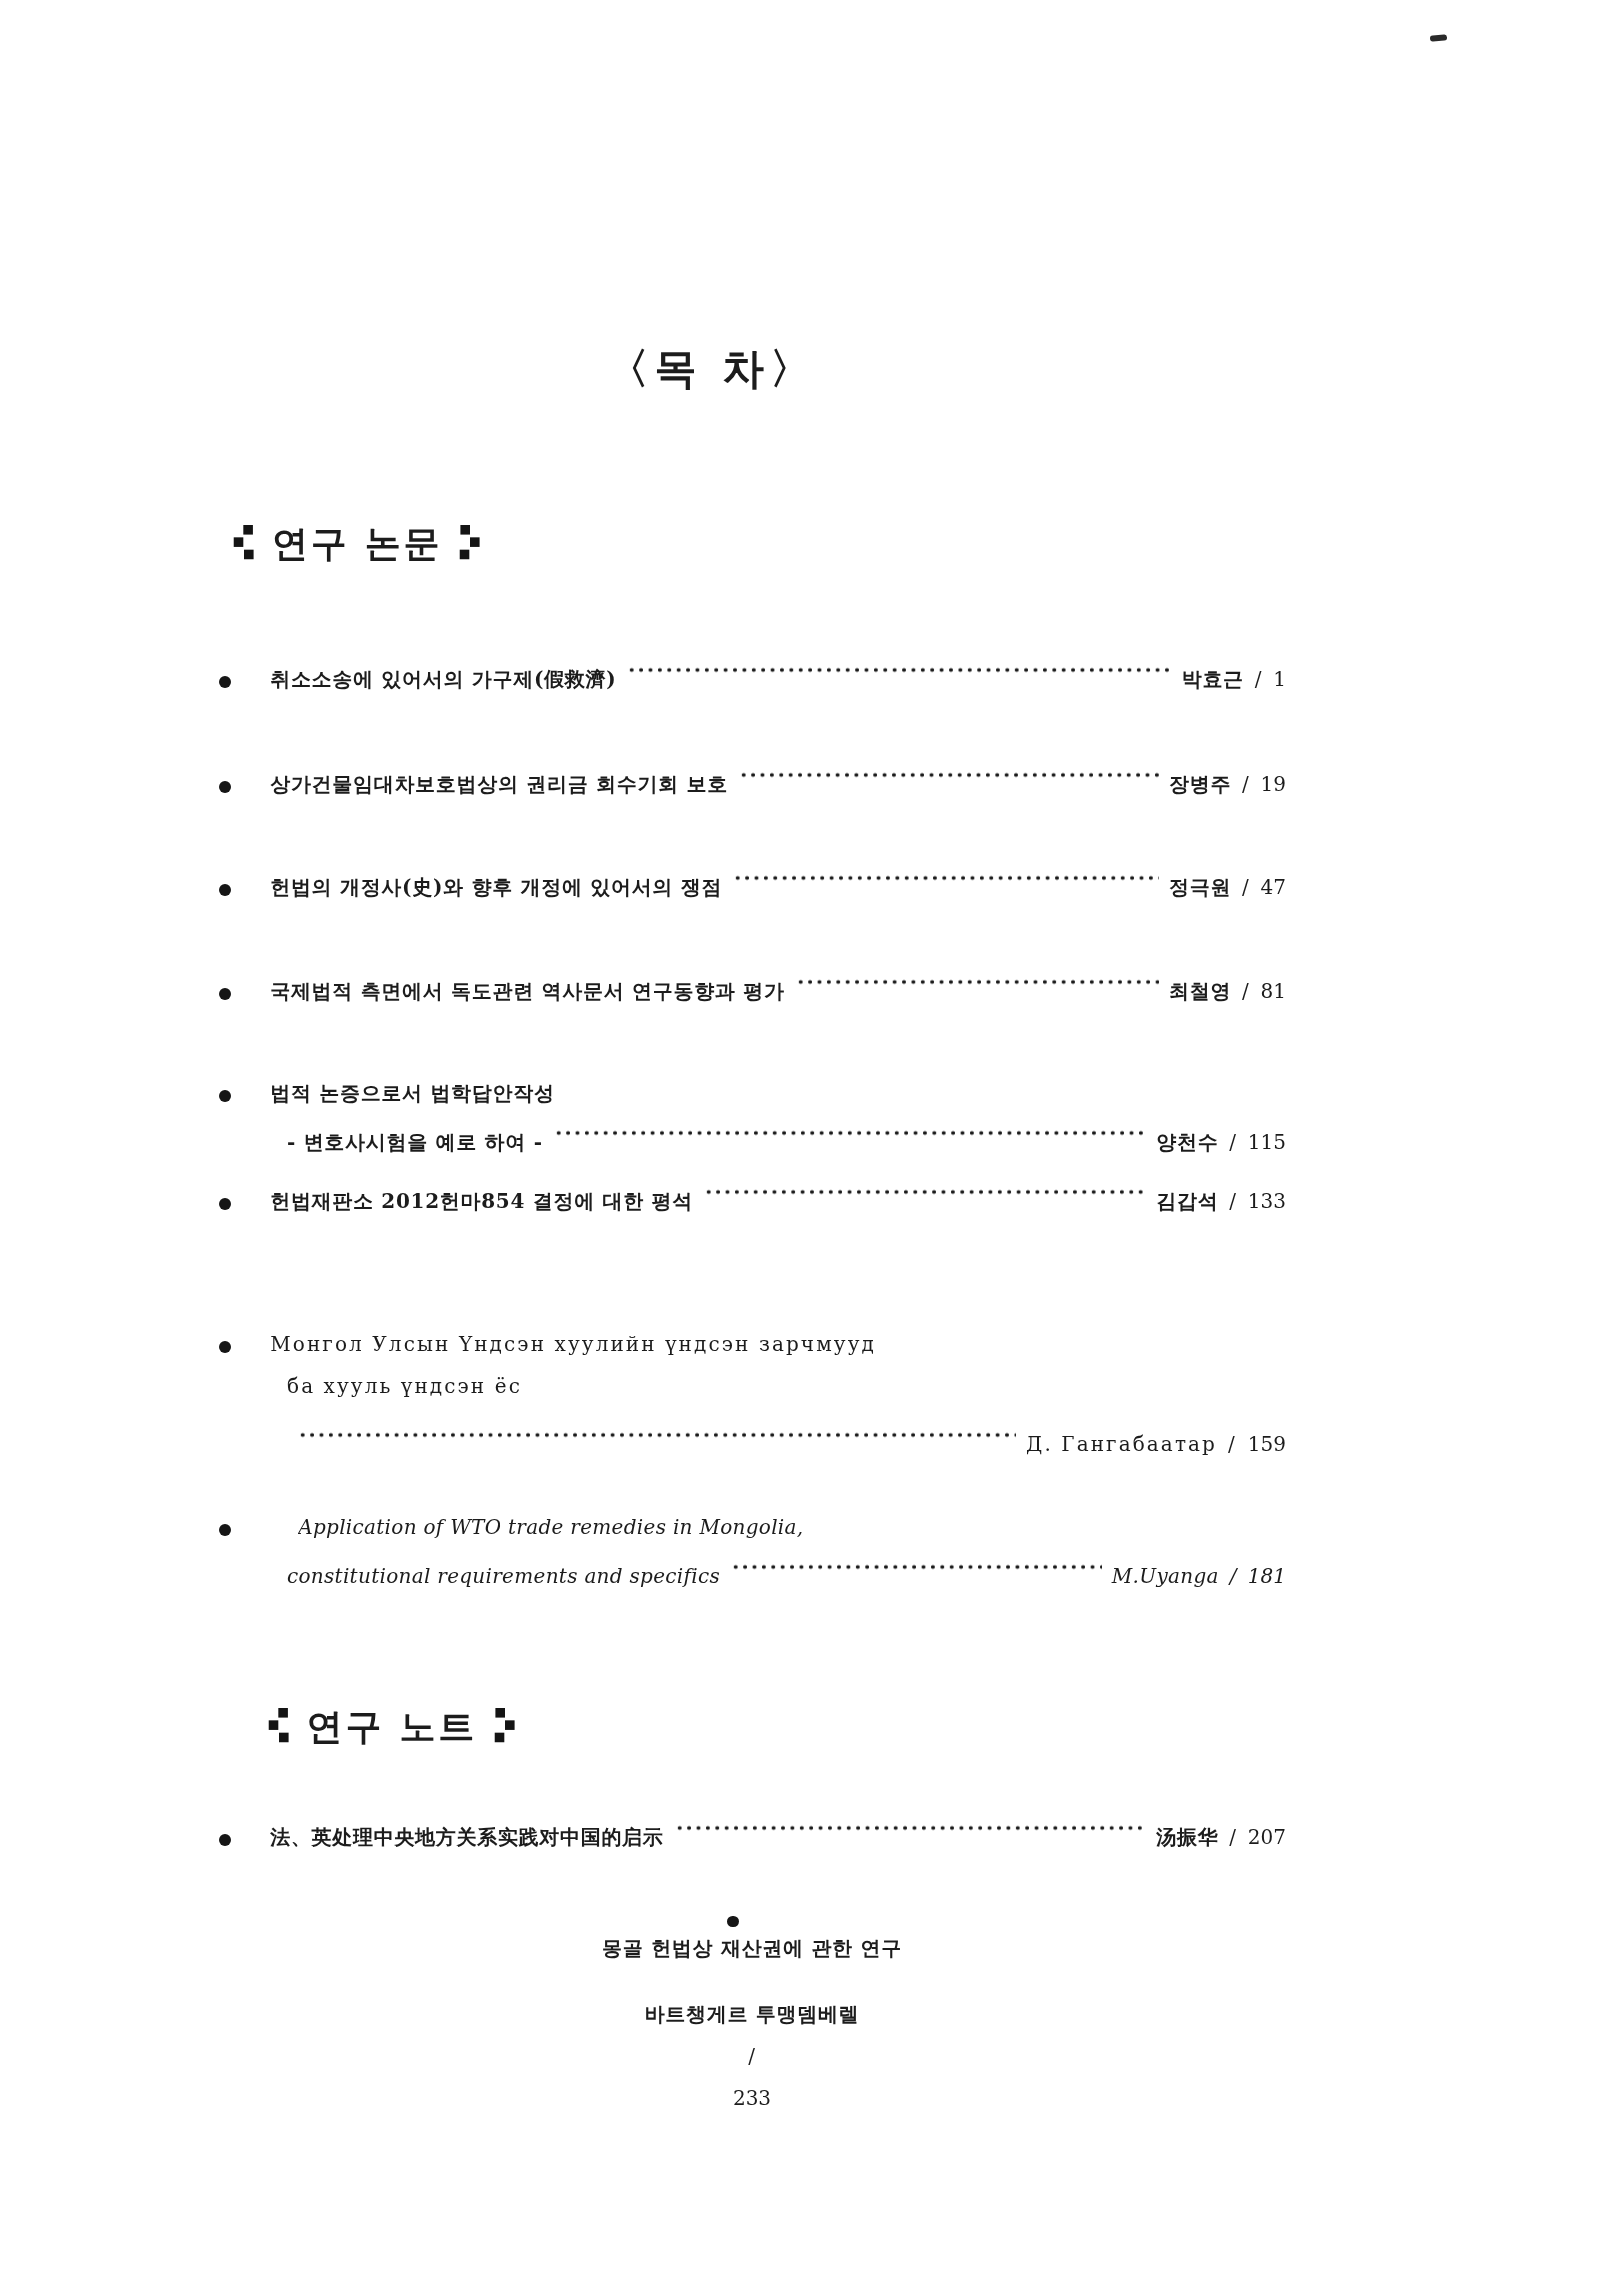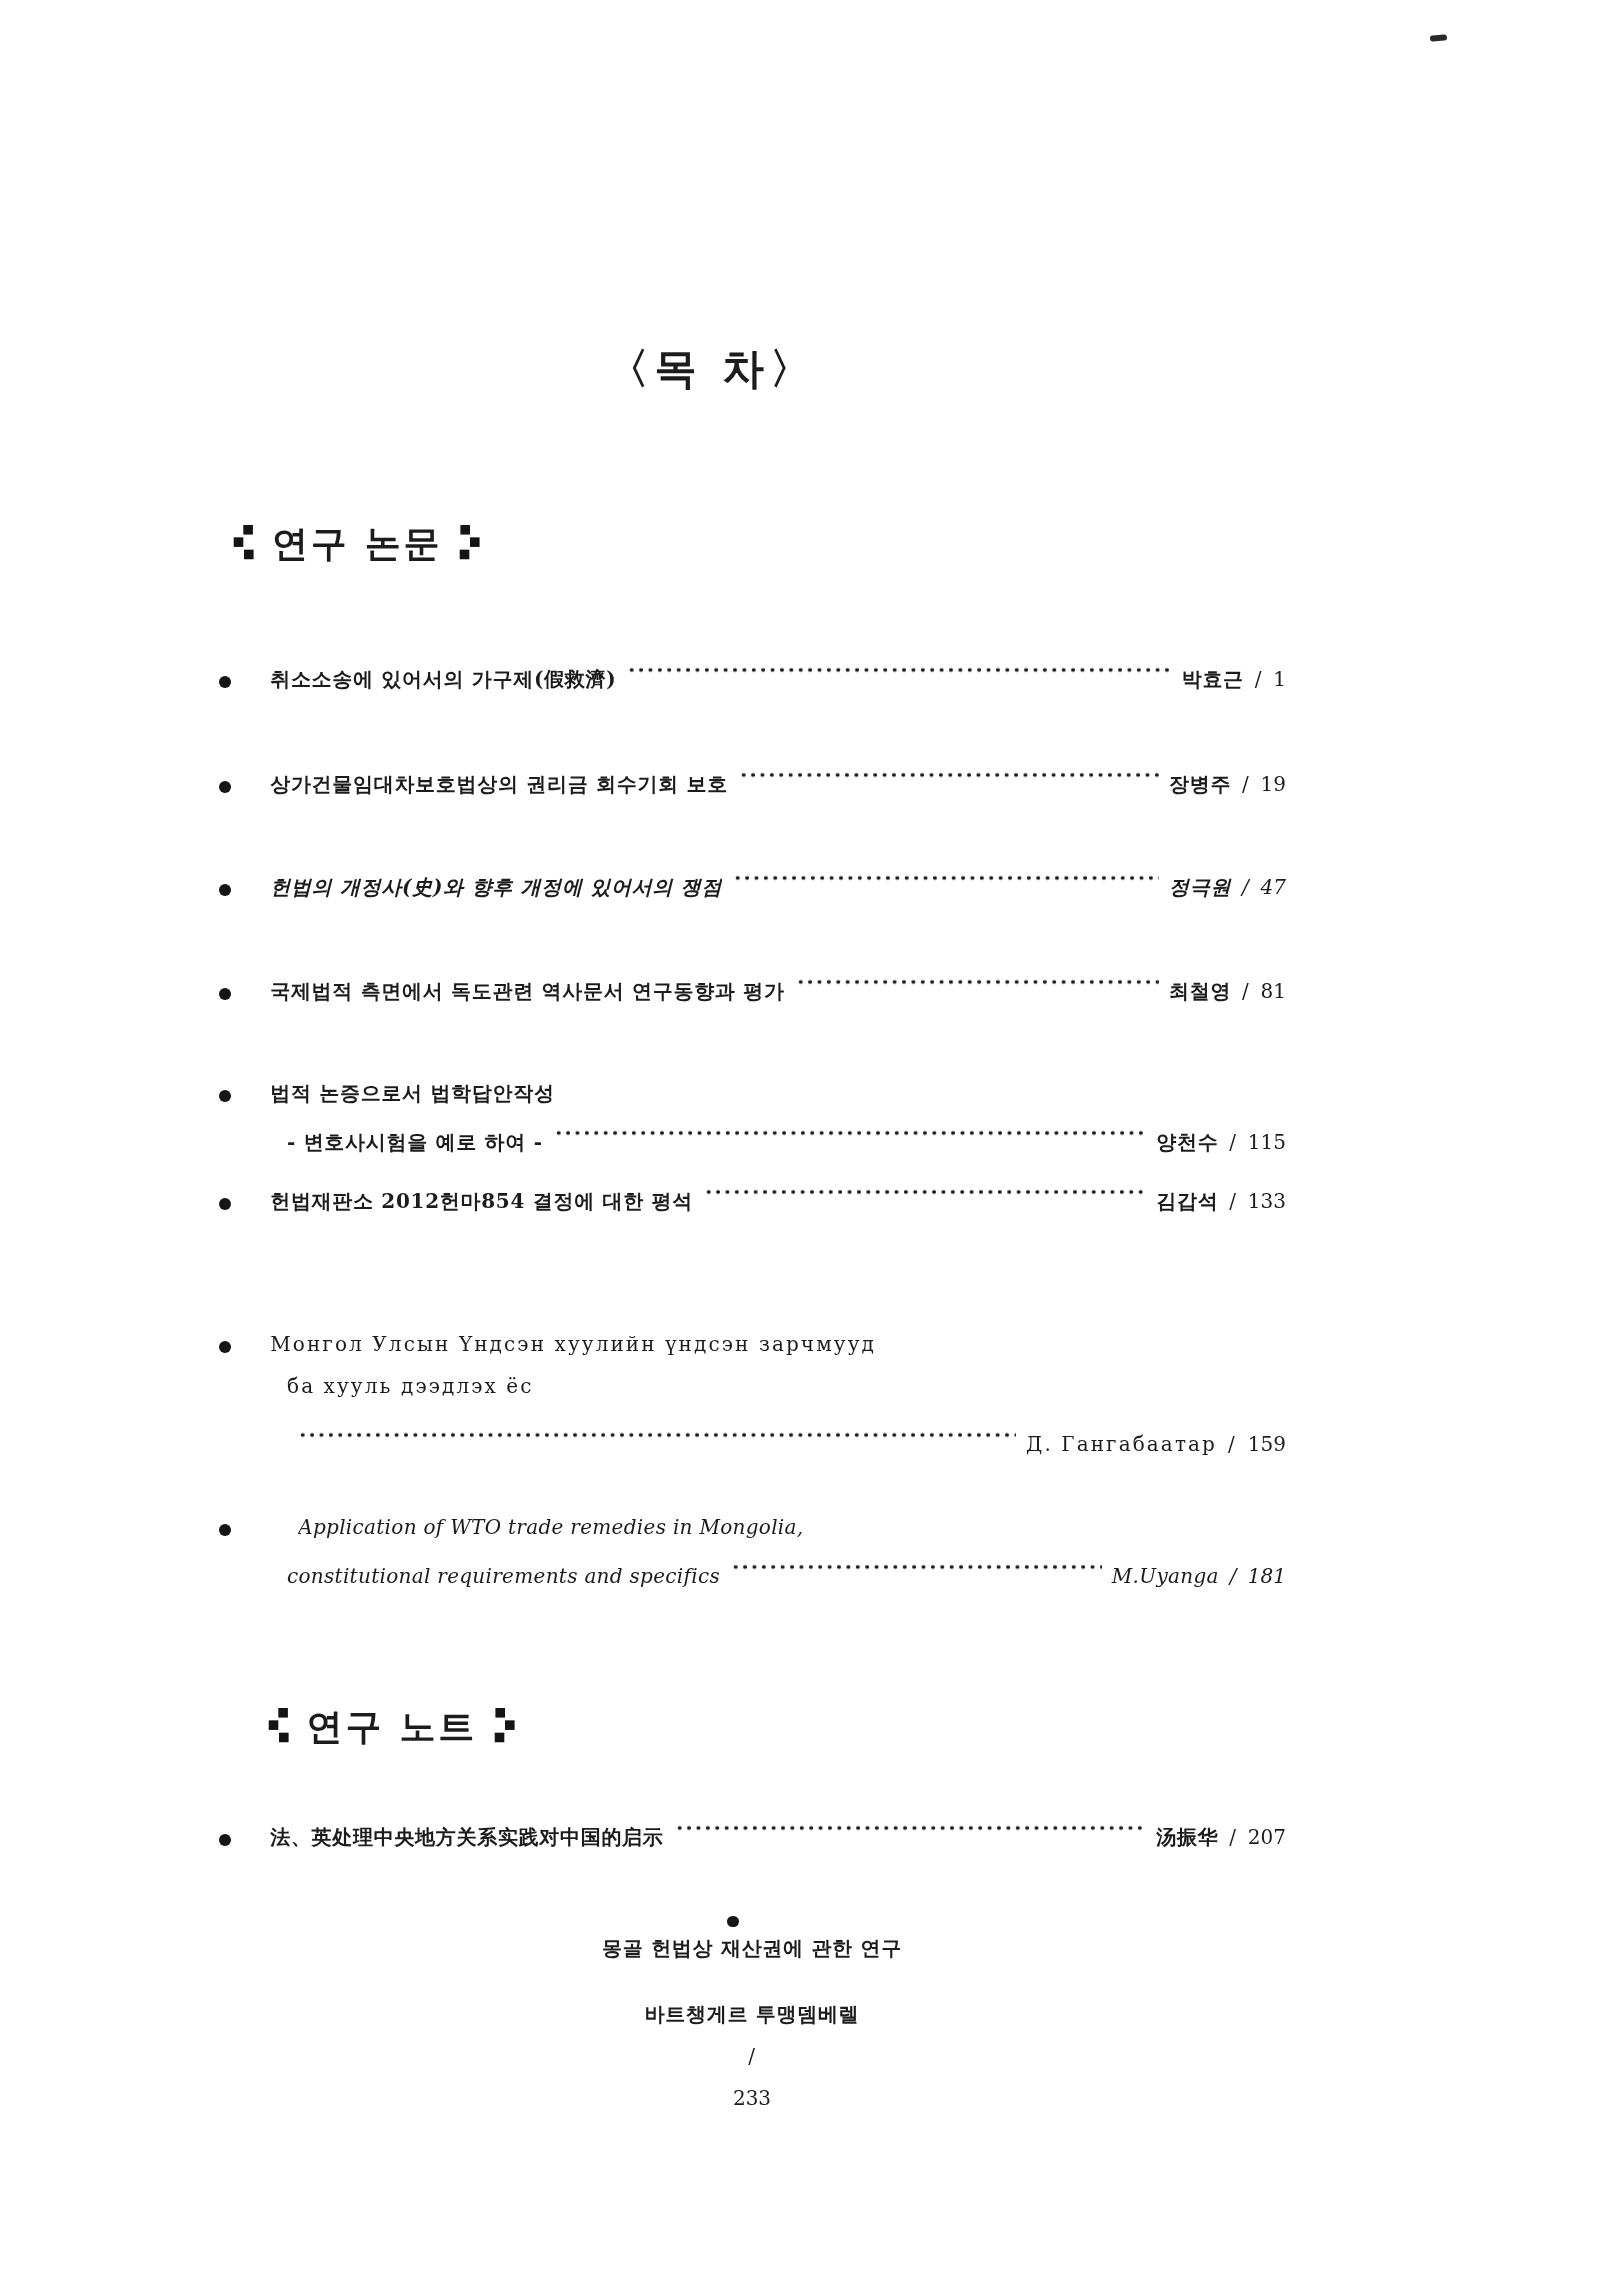--- a/index.html
+++ b/index.html
@@ -61,21 +61,21 @@
     background-size: 9.4px 23.6px; background-repeat: repeat-x; background-position: 0 center;
     margin: 0 9.7px 0 11px;
   }
   .author { flex: none; }
   .sep { flex: none; margin: 0 11px; font-weight: 400; }
   .pagenum { flex: none; font-weight: 500; letter-spacing: 0; }
 
   
   .r-e1  { top: 658px; }
   .r-e2  { top: 763px; }
-  .r-e3  { top: 866px; font-style: italic; }
+  .r-e3  { top: 866px; }
   .r-e4  { top: 970px; }
   .r-e5a { top: 1072px; }
   .r-e5b { top: 1121px; }
   .r-e6  { top: 1180px; }
   .r-e7a { top: 1323px; }
   .r-e7b { top: 1365px; }
   .r-e7c { top: 1404px; margin-top: 19px; }
   .r-e8a { top: 1506px; gap: 28px; }
   .r-e8b { top: 1555px; }
   .r-e9  { top: 1816px; }
@@ -161,21 +161,21 @@
       <span class="author">김갑석</span>
       <span class="sep">/</span>
       <span class="pagenum">133</span>
     </div>
 
     <div class="row mn r-e7a">
       <span class="bullet"></span>
       <span class="t">Монгол Улсын Үндсэн хуулийн үндсэн зарчмууд</span>
     </div>
     <div class="row mn cont r-e7b">
-      <span class="t">ба хууль дээдлэх ёс</span>
+      <span class="t">ба хууль үндсэн ёс</span>
     </div>
     <div class="row mn cont r-e7c">
       <span class="t"></span>
       <span class="leader"></span>
       <span class="author">Д. Гангабаатар</span>
       <span class="sep">/</span>
       <span class="pagenum">159</span>
     </div>
 
     <div class="row en r-e8a">

